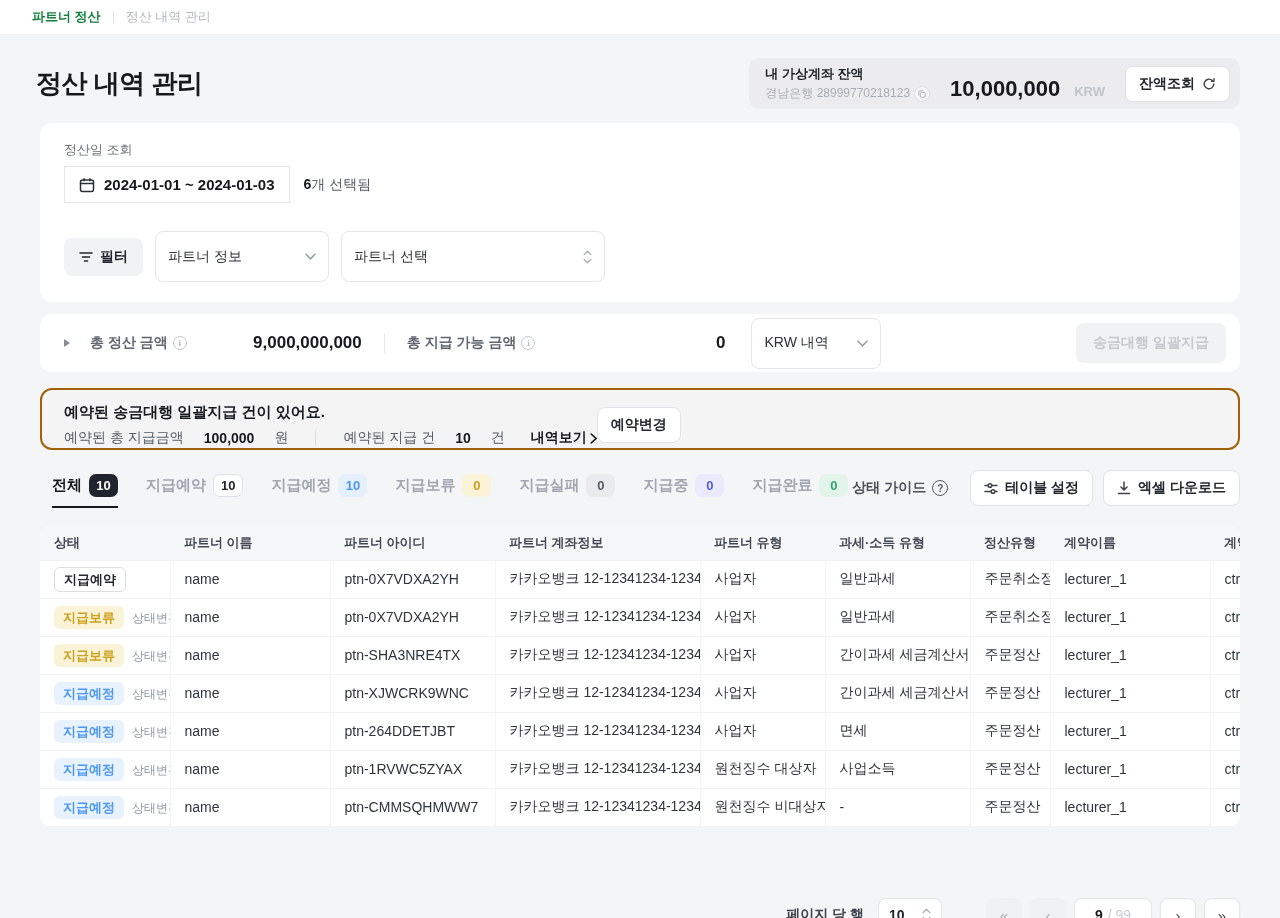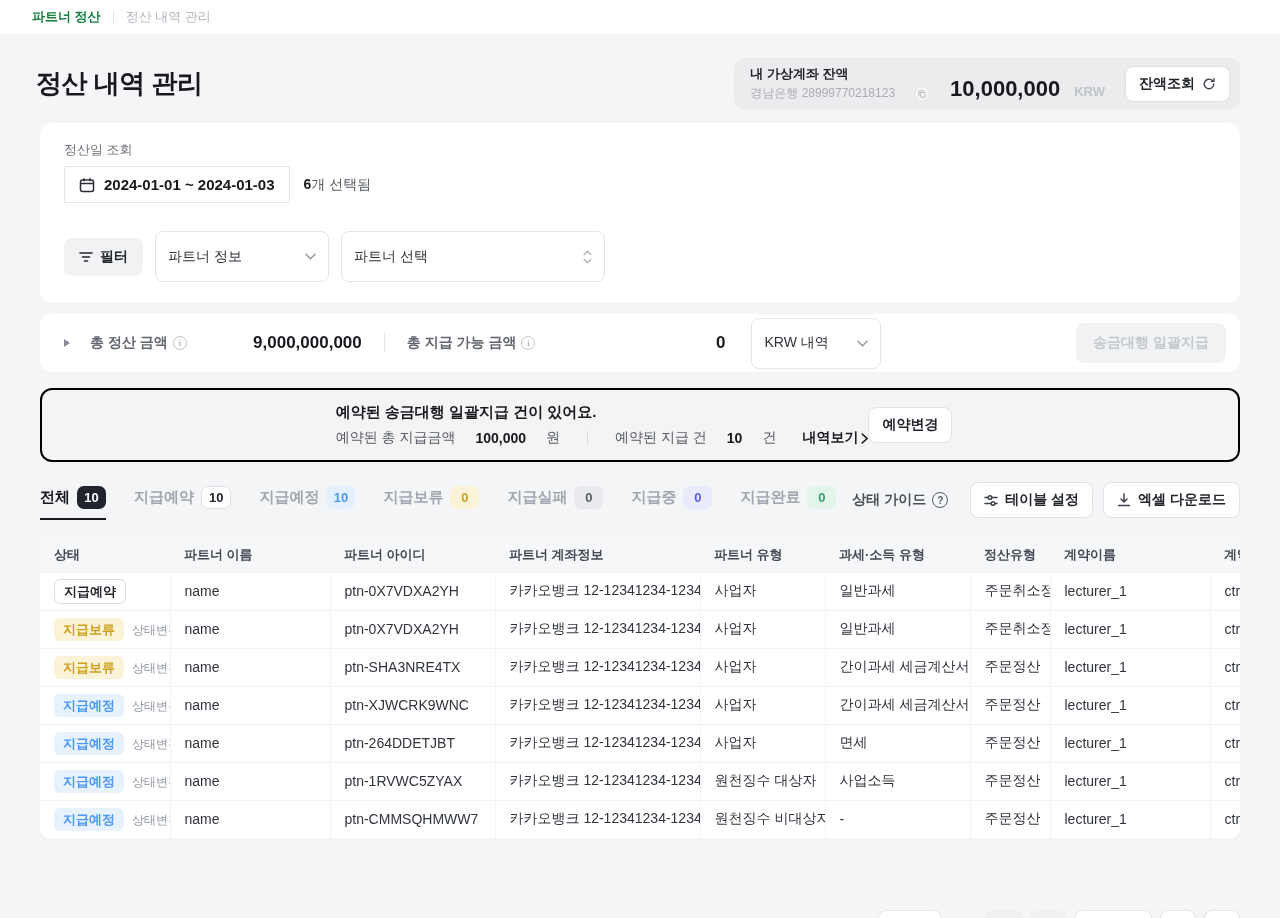--- a/index.html
+++ b/index.html
@@ -11,21 +11,21 @@
   .crumb-main { font-size:13px; font-weight:700; color:#15803d; }
   .crumb-div { width:1px; height:13px; background:#e2e3e7; margin:0 12px; }
   .crumb-sub { font-size:13px; color:#b4b8bf; }
 
   
   .header { display:flex; align-items:center; justify-content:space-between; padding:24px 40px 14px 36px; }
   .page-title { font-size:26px; font-weight:800; letter-spacing:-0.5px; }
   .balance { background:#ececee; border-radius:10px; display:flex; align-items:flex-end; gap:20px; padding:7px 10px 7px 16px; }
   .balance-info { display:flex; flex-direction:column; gap:2px; }
   .balance-label { font-size:13px; font-weight:700; color:#1d2026; }
-  .balance-acct { font-size:12px; color:#a8acb4; display:flex; align-items:center; gap:19px; }
+  .balance-acct { font-size:12px; color:#a8acb4; display:flex; align-items:center; gap:4px; }
   .copy-circ { width:16px; height:16px; border-radius:50%; border:1px solid #dfe1e5; background:#f6f6f7; display:inline-flex; align-items:center; justify-content:center; color:#b0b4bb; }
   .balance-amt-row { display:flex; align-items:baseline; gap:14px; }
   .balance-amt { font-size:22px; font-weight:800; color:#17191e; }
   .balance-cur { font-size:13px; font-weight:700; color:#bfc3ca; }
   .btn-white { background:#fff; border:1px solid #e0e2e7; border-radius:8px; padding:8px 13px; font-size:14px; font-weight:600; color:#23262d; display:inline-flex; align-items:center; gap:7px; cursor:pointer; }
 
   .page-body { padding:0 40px; }
   .card { background:#fff; border-radius:12px; }
 
   
@@ -45,30 +45,30 @@
   .caret-right { width:0; height:0; border-left:6px solid #878c96; border-top:4px solid transparent; border-bottom:4px solid transparent; margin-right:20px; }
   .sum-label { font-size:14px; font-weight:600; color:#60656e; display:inline-flex; align-items:center; gap:5px; }
   .info-circ { width:14px; height:14px; border-radius:50%; border:1px solid #c3c6cc; color:#b3b7be; font-size:9px; font-weight:700; display:inline-flex; align-items:center; justify-content:center; font-family:"Liberation Serif",serif; }
   .sum-val { font-size:17px; font-weight:800; color:#17191e; }
   .v1 { width:175px; text-align:right; }
   .sum-div { width:1px; height:20px; background:#e8e9ec; margin:0 22px; }
   .v2 { width:190px; text-align:right; }
   .btn-disabled { background:#f1f2f3; border:none; border-radius:8px; padding:11px 17px; font-size:14px; font-weight:600; color:#c5c8cd; }
 
   
-  .banner { background:#f4f4f5; border:2px solid #000000; border-radius:12px; padding:13px 14px 13px 22px; display:flex; align-items:center; justify-content:center; margin-bottom:20px; }
+  .banner { background:#f4f4f5; border:2px solid #a16207; border-radius:12px; padding:13px 14px 1px 22px; display:flex; align-items:center; justify-content:flex-start; margin-bottom:20px; }
   .banner-title { font-size:15px; font-weight:700; color:#17191e; margin-bottom:7px; }
   .banner-line { font-size:14px; color:#565b64; display:flex; align-items:center; gap:20px; }
   .banner-line b { color:#17191e; font-weight:700; }
   .banner-div { width:1px; height:14px; background:#d8dade; margin:0 7px; }
   .banner-link { font-weight:700; color:#17191e; display:inline-flex; align-items:center; gap:3px; margin-left:6px; cursor:pointer; }
 
   
   .tabs-row { display:flex; align-items:center; justify-content:space-between; margin:2px 0 14px; }
-  .tabs { display:flex; align-items:flex-start; gap:28px; }
+  .tabs { display:flex; align-items:flex-start; gap:28px;margin-left:12px; }
   .tab { display:inline-flex; align-items:center; gap:7px; font-size:15px; font-weight:600; color:#a0a5af; padding-bottom:9px; border-bottom:2px solid transparent; cursor:pointer; }
   .tab--active { color:#15171c; font-weight:800; border-bottom-color:#17191e; }
   .chip { display:inline-flex; align-items:center; justify-content:center; min-width:29px; height:23px; padding:0 7px; border-radius:7px; font-size:13px; font-weight:700; }
   .chip--dark { background:#20242e; color:#fff; }
   .chip--outline { background:#fff; border:1px solid #dfe1e6; color:#23262d; }
   .chip--blue { background:#e4f0fd; color:#4a97f6; }
   .chip--yellow { background:#faf3d8; color:#cfa01c; }
   .chip--gray { background:#e9eaee; color:#565b64; }
   .chip--indigo { background:#e9eafb; color:#585ed6; }
   .chip--green { background:#e3f5eb; color:#36a46f; }

